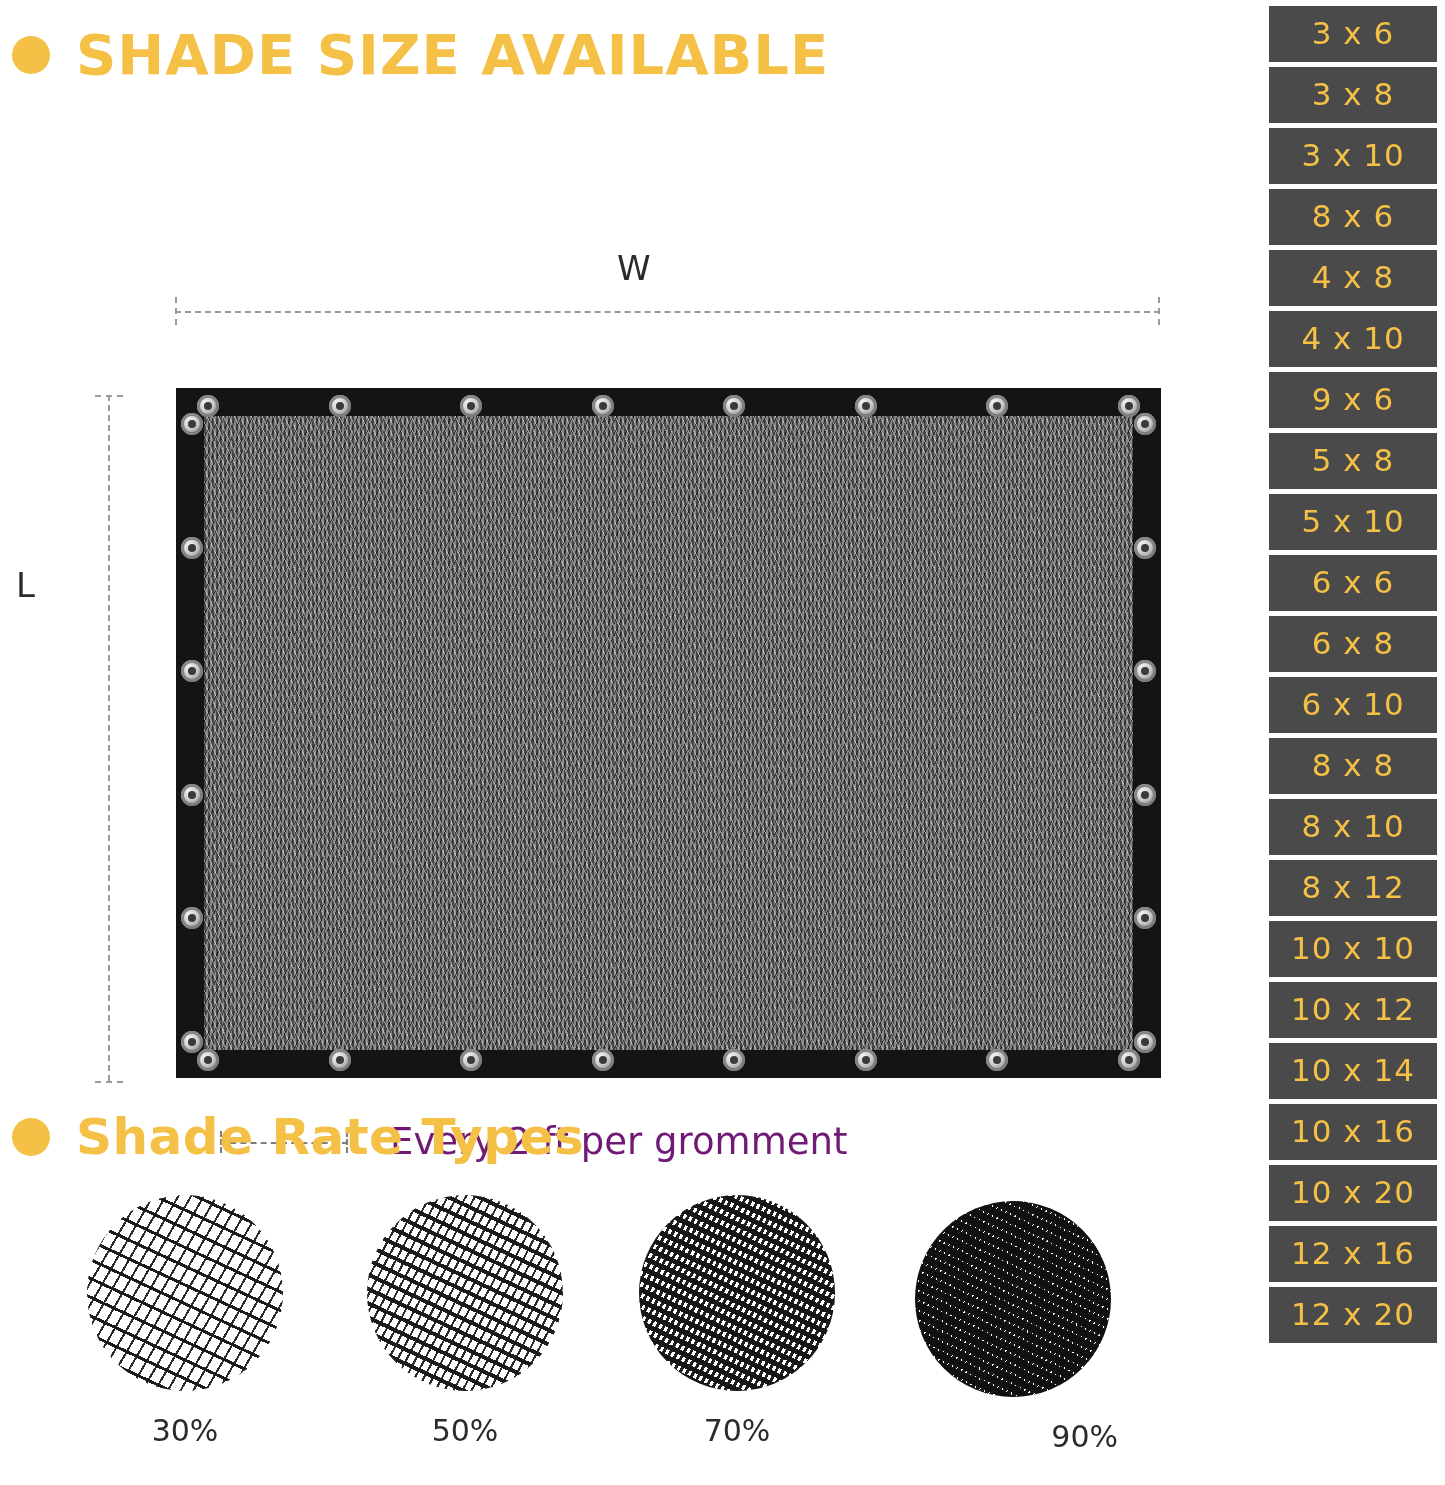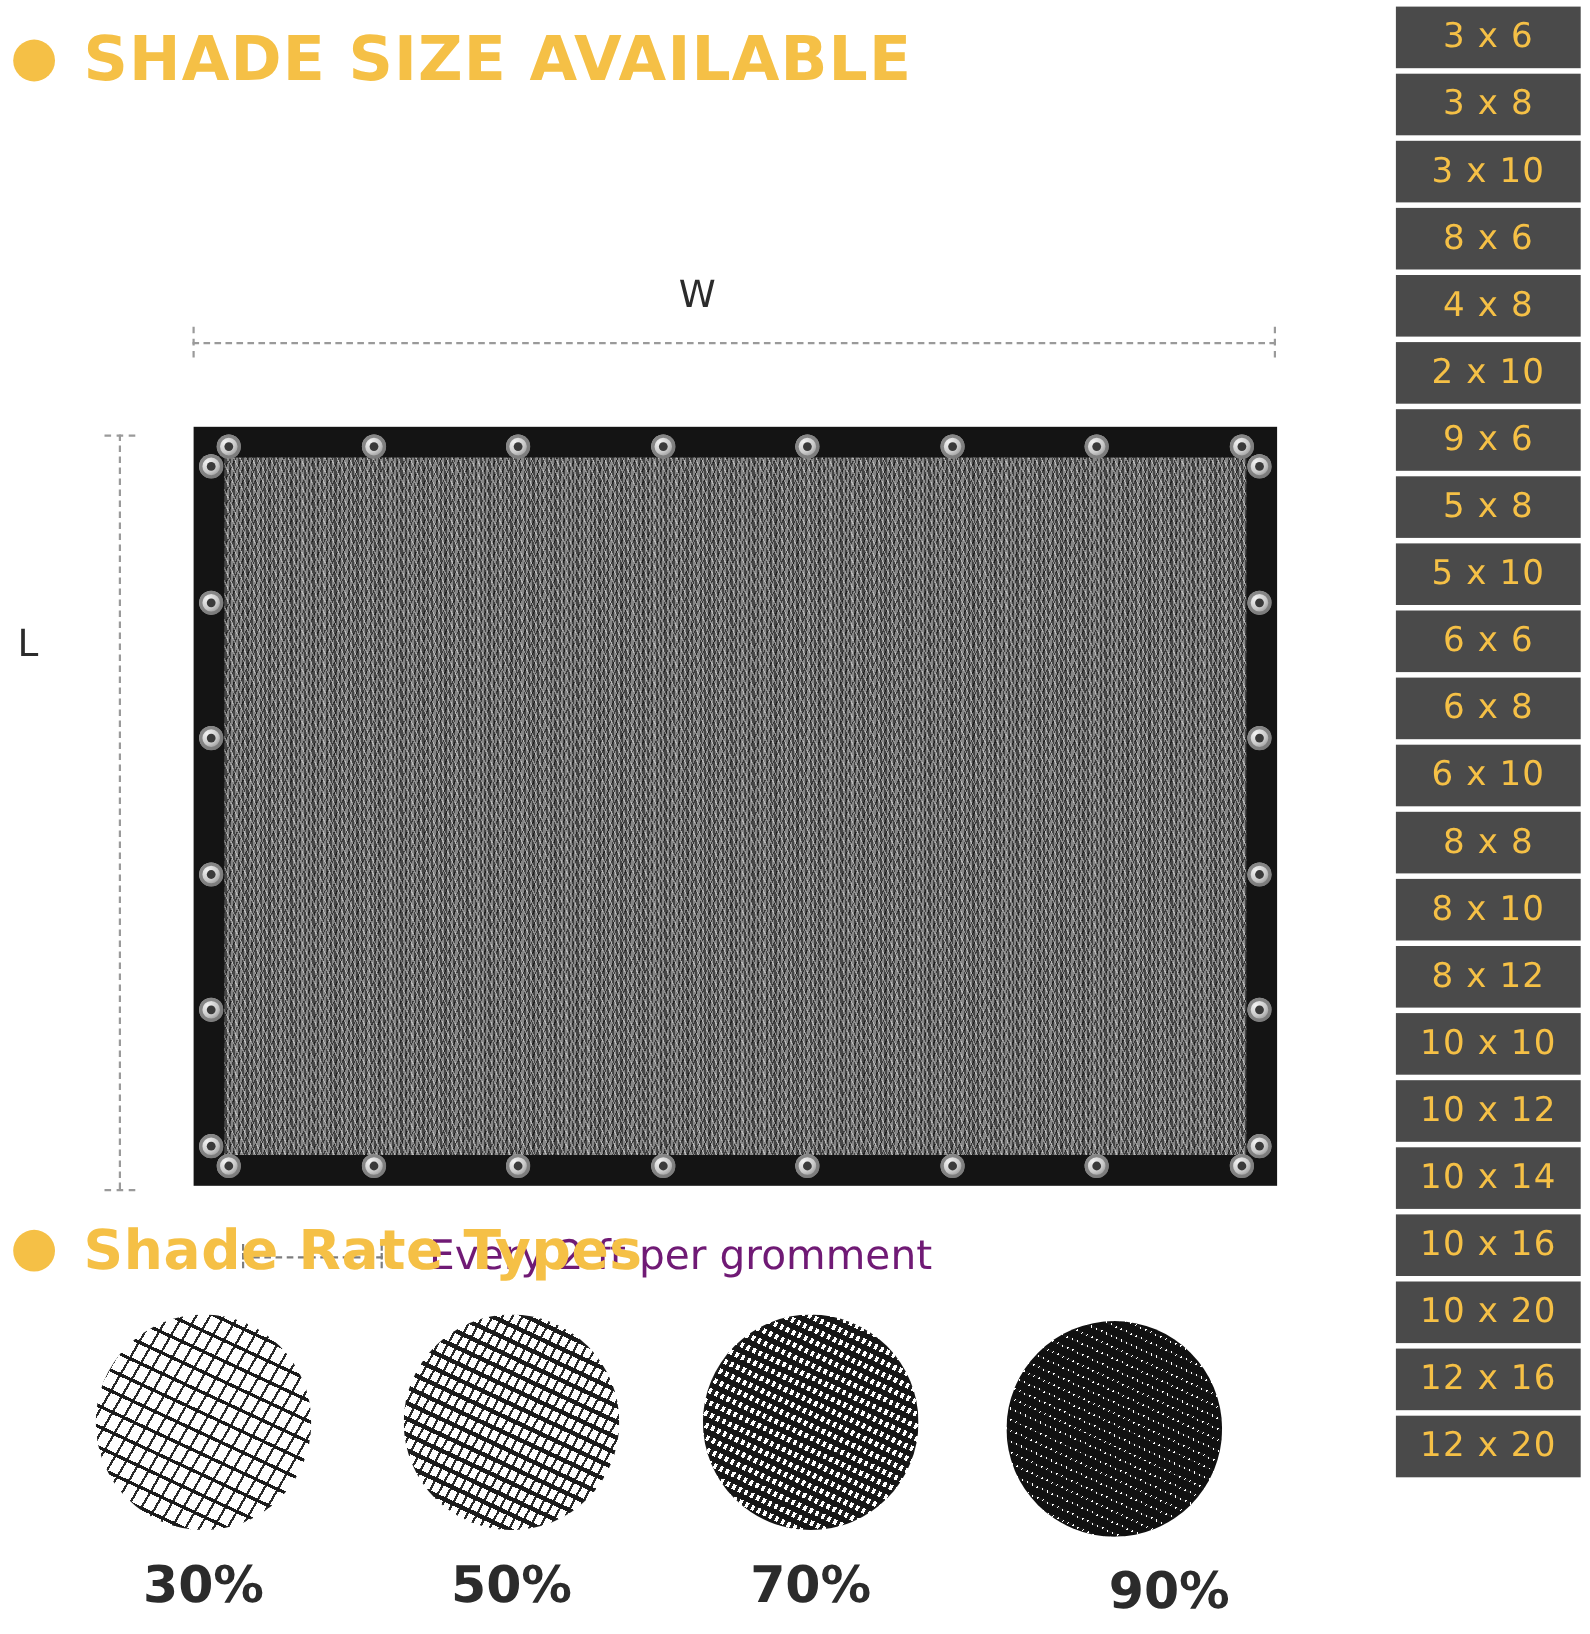--- a/index.html
+++ b/index.html
@@ -200,23 +200,22 @@
   }
   .rate-circle {
     width: 196px;
     height: 196px;
     border-radius: 50%;
     margin: 0 auto;
     background-color: #ffffff;
   }
   .rate-label {
     margin-top: 22px;
-    font-size: 46px;
+    font-size: 30px;
     color: #2b2b2b;
-    font-weight: bold;
   }
   .r30 {
     background-image:
       repeating-linear-gradient(25deg, #1c1c1c 0px, #1c1c1c 3px, rgba(255,255,255,0) 3px, rgba(255,255,255,0) 17px),
       repeating-linear-gradient(-60deg, #2a2a2a 0px, #2a2a2a 2px, rgba(255,255,255,0) 2px, rgba(255,255,255,0) 11px);
   }
   .r50 {
     background-image:
       repeating-linear-gradient(25deg, #1c1c1c 0px, #1c1c1c 4px, rgba(255,255,255,0) 4px, rgba(255,255,255,0) 13px),
       repeating-linear-gradient(-62deg, #2a2a2a 0px, #2a2a2a 2px, rgba(255,255,255,0) 2px, rgba(255,255,255,0) 8px);
@@ -341,21 +340,21 @@
     <div class="rate-label">90%</div>
   </div>
 </div>
 
 <div id="size-list">
     <div class="size-chip">3 x 6</div>
     <div class="size-chip">3 x 8</div>
     <div class="size-chip">3 x 10</div>
     <div class="size-chip">8 x 6</div>
     <div class="size-chip">4 x 8</div>
-    <div class="size-chip">2 x 10</div>
+    <div class="size-chip">4 x 10</div>
     <div class="size-chip">9 x 6</div>
     <div class="size-chip">5 x 8</div>
     <div class="size-chip">5 x 10</div>
     <div class="size-chip">6 x 6</div>
     <div class="size-chip">6 x 8</div>
     <div class="size-chip">6 x 10</div>
     <div class="size-chip">8 x 8</div>
     <div class="size-chip">8 x 10</div>
     <div class="size-chip">8 x 12</div>
     <div class="size-chip">10 x 10</div>

